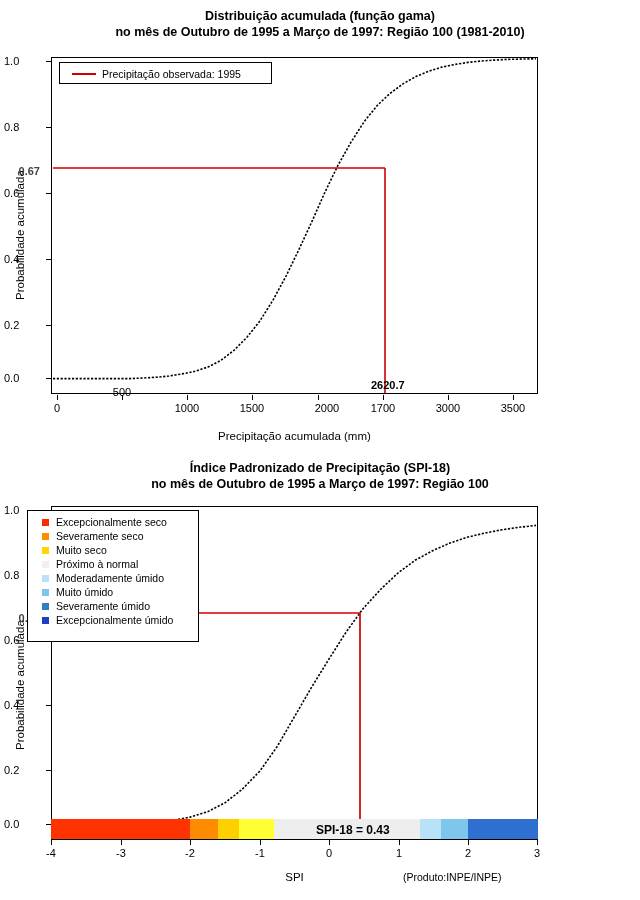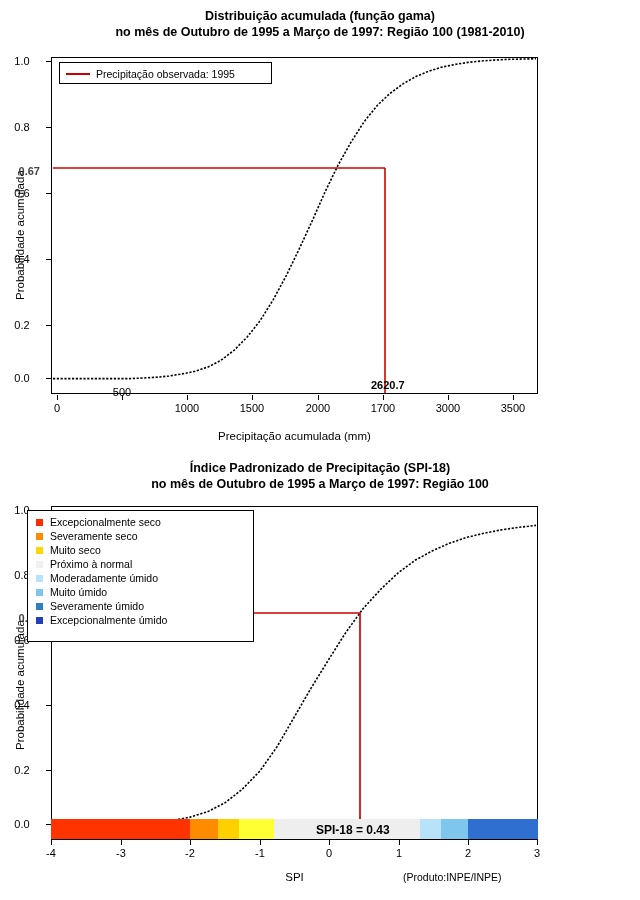--- a/index.html
+++ b/index.html
@@ -46,39 +46,39 @@
   }
   .xlabel {
     position: absolute;
     font-size: 11.5px;
     text-align: center;
     white-space: nowrap;
   }
   .ytick {
     position: absolute;
     font-size: 11px;
-    text-align: center;
+    text-align: left;
     white-space: nowrap;
   }
   .xtick {
     position: absolute;
     font-size: 11px;
     text-align: center;
     white-space: nowrap;
   }
   .tickmark {
     position: absolute;
     background: #000;
   }
   .legendbox {
     position: absolute;
     background: #ffffff;
     border: 1px solid #000;
     box-sizing: border-box;
-    padding: 4px 6px;
+    padding: 4px 12px;
   }
   .legend-row {
     display: flex;
     align-items: center;
     height: 14px;
     white-space: nowrap;
   }
   .legend-swatch-line {
     width: 24px;
     height: 0;
@@ -186,21 +186,21 @@
   <div class="tickmark" style="left:252px; top:395px; width:1px; height:5px;"></div>
   <div class="tickmark" style="left:318px; top:395px; width:1px; height:5px;"></div>
   <div class="tickmark" style="left:383px; top:395px; width:1px; height:5px;"></div>
   <div class="tickmark" style="left:448px; top:395px; width:1px; height:5px;"></div>
   <div class="tickmark" style="left:513px; top:395px; width:1px; height:5px;"></div>
 
   <div class="xtick" style="left:37px; top:402px; width:40px;">0</div>
   <div class="xtick" style="left:102px; top:386px; width:40px;">500</div>
   <div class="xtick" style="left:167px; top:402px; width:40px;">1000</div>
   <div class="xtick" style="left:232px; top:402px; width:40px;">1500</div>
-  <div class="xtick" style="left:298px; top:402px; width:40px;">2000</div>
+  <div class="xtick" style="left:307px; top:402px; width:40px;">2000</div>
   <div class="xtick" style="left:363px; top:402px; width:40px;">1700</div>
   <div class="xtick" style="left:428px; top:402px; width:40px;">3000</div>
   <div class="xtick" style="left:493px; top:402px; width:40px;">3500</div>
 
   <div class="xlabel" style="left:51px; top:430px; width:487px;">Precipitação acumulada (mm)</div>
 </div>
 
 <div class="panel" id="panel-bottom">
 
   <div class="title" style="top:10px; position:absolute; left:0; width:640px;">
@@ -243,21 +243,21 @@
     <div style="width:20.9px; background:#ffd000;"></div>
     <div style="width:34.8px; background:#ffff33;"></div>
     <div style="width:146.1px; background:#eeeeee;"></div>
     <div style="width:20.9px; background:#b8e2f7;"></div>
     <div style="width:27.8px; background:#7fc6ec;"></div>
     <div style="width:69.6px; background:#2f6fd0;"></div>
   </div>
 
   <div class="spibar-label" style="left:316px; top:373px;">SPI-18 = 0.43</div>
 
-  <div class="legendbox" style="left:27px; top:60px; width:227px; height:132px;">
+  <div class="legendbox" style="left:27px; top:60px; width:172px; height:132px;">
     <div class="legend-row">
       <span class="legend-swatch-dot" style="background:#ff2a00;"></span>
       <span class="legend-text">Excepcionalmente seco</span>
     </div>
     <div class="legend-row">
       <span class="legend-swatch-dot" style="background:#ff8c00;"></span>
       <span class="legend-text">Severamente seco</span>
     </div>
     <div class="legend-row">
       <span class="legend-swatch-dot" style="background:#ffd700;"></span>

